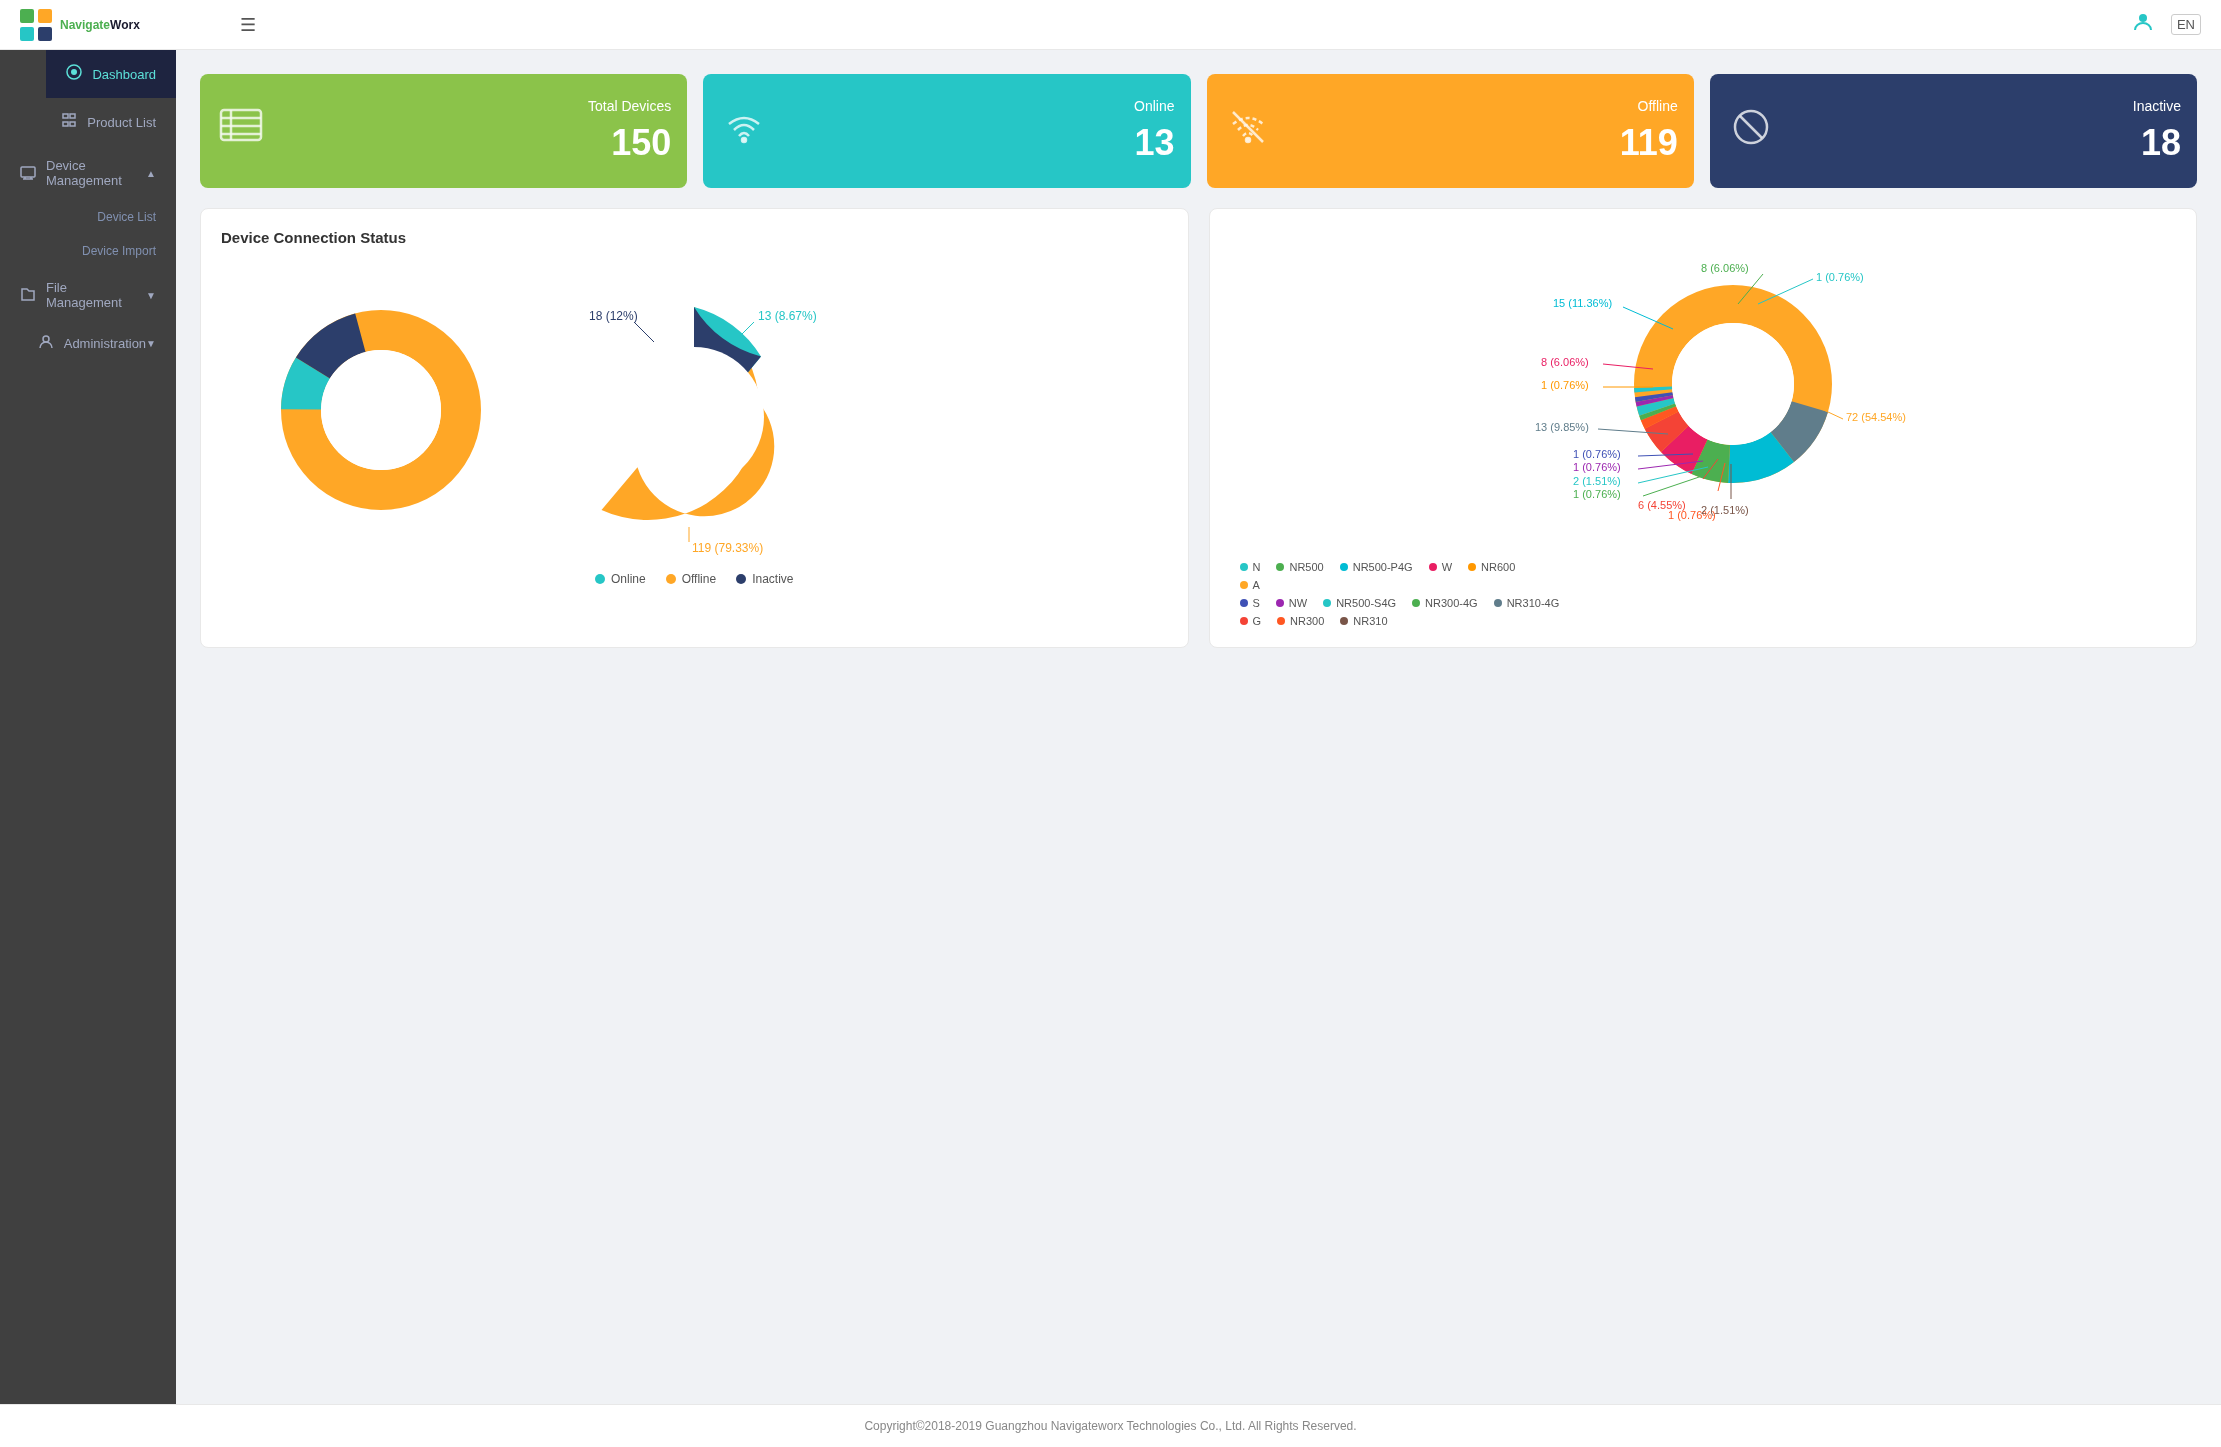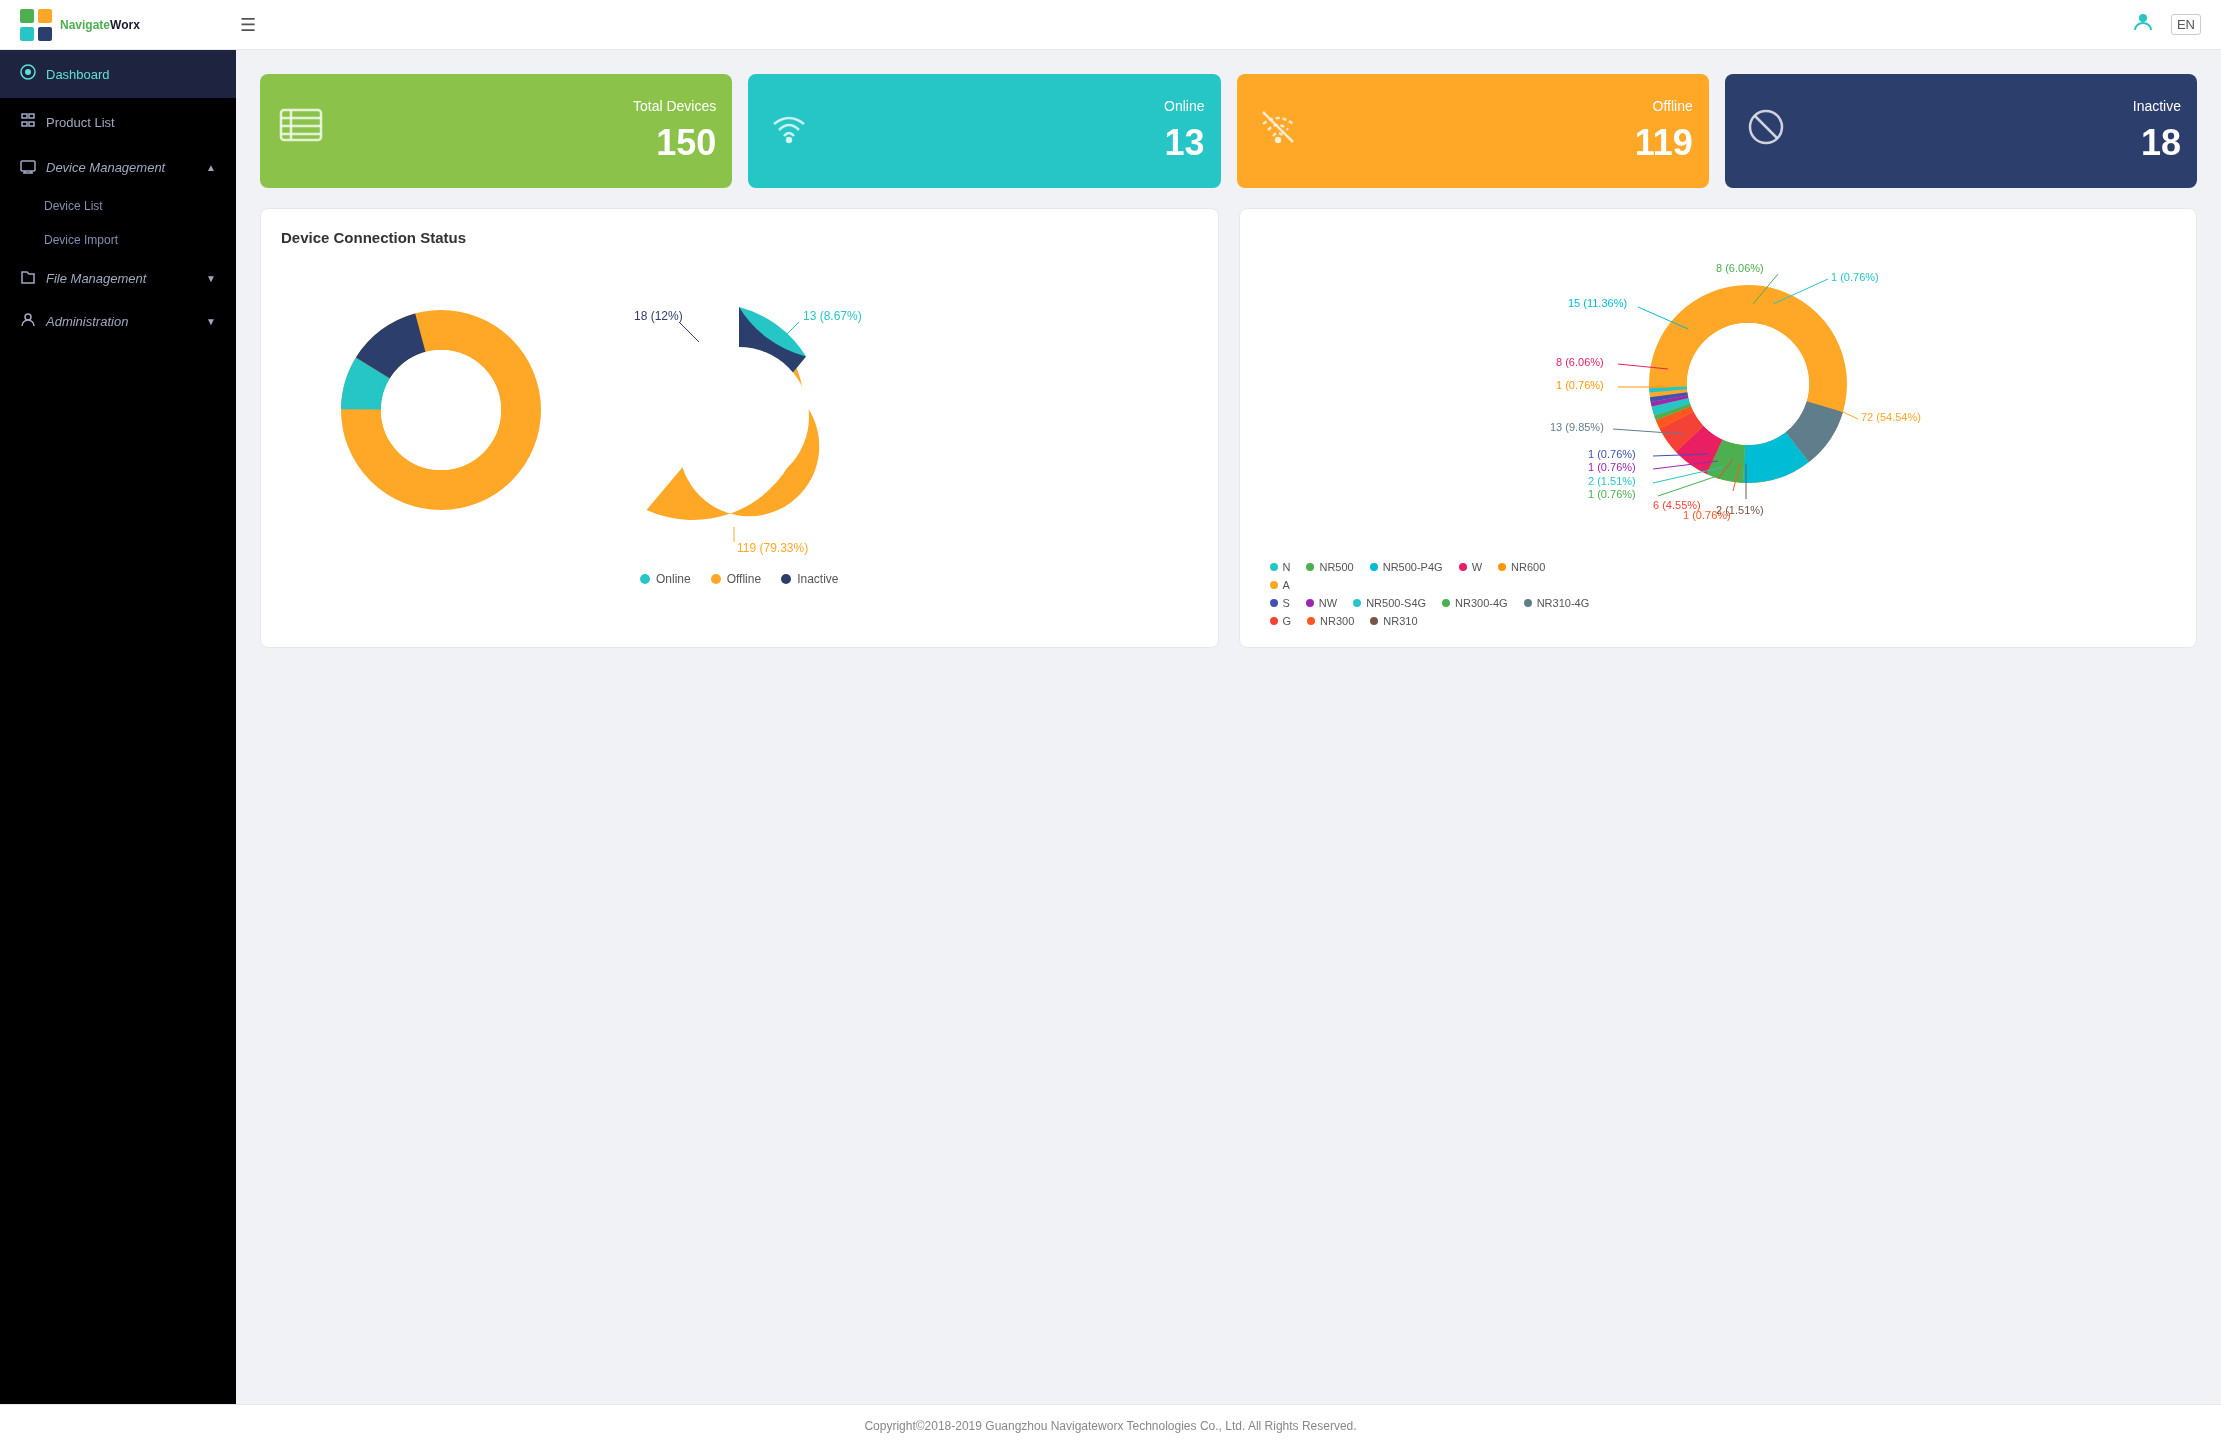--- a/index.html
+++ b/index.html
@@ -24,27 +24,28 @@
     .logo-text strong { color: #1a1a2e; }
     .menu-icon { font-size: 18px; color: #555; cursor: pointer; }
     .header-right { display: flex; align-items: center; gap: 16px; }
     .header-icon { font-size: 20px; color: #555; cursor: pointer; }
 
     
     .main-layout { display: flex; flex: 1; overflow: hidden; }
 
     
     .sidebar {
-      width: 236px;
-      background: #000000;
+      width: 176px;
+      background: #404040;
       color: #ccc;
       display: flex;
       flex-direction: column;
       overflow-y: auto;
       flex-shrink: 0;
+      align-items: flex-end;
     }
     .sidebar-item {
       padding: 14px 20px;
       cursor: pointer;
       display: flex;
       align-items: center;
       gap: 10px;
       font-size: 13px;
       color: #a0a8c0;
       transition: background 0.2s;
@@ -59,21 +60,21 @@
     }
     .sidebar-section {
       padding: 12px 20px;
       cursor: pointer;
       display: flex;
       align-items: center;
       justify-content: space-between;
       font-size: 13px;
       color: #a0a8c0;
     }
-    .sidebar-section-left { display: flex; align-items: center; gap: 10px; font-style: italic; }
+    .sidebar-section-left { display: flex; align-items: center; gap: 10px; }
 
     
     .content {
       flex: 1;
       overflow-y: auto;
       padding: 24px;
       display: flex;
       flex-direction: column;
       gap: 20px;
     }

